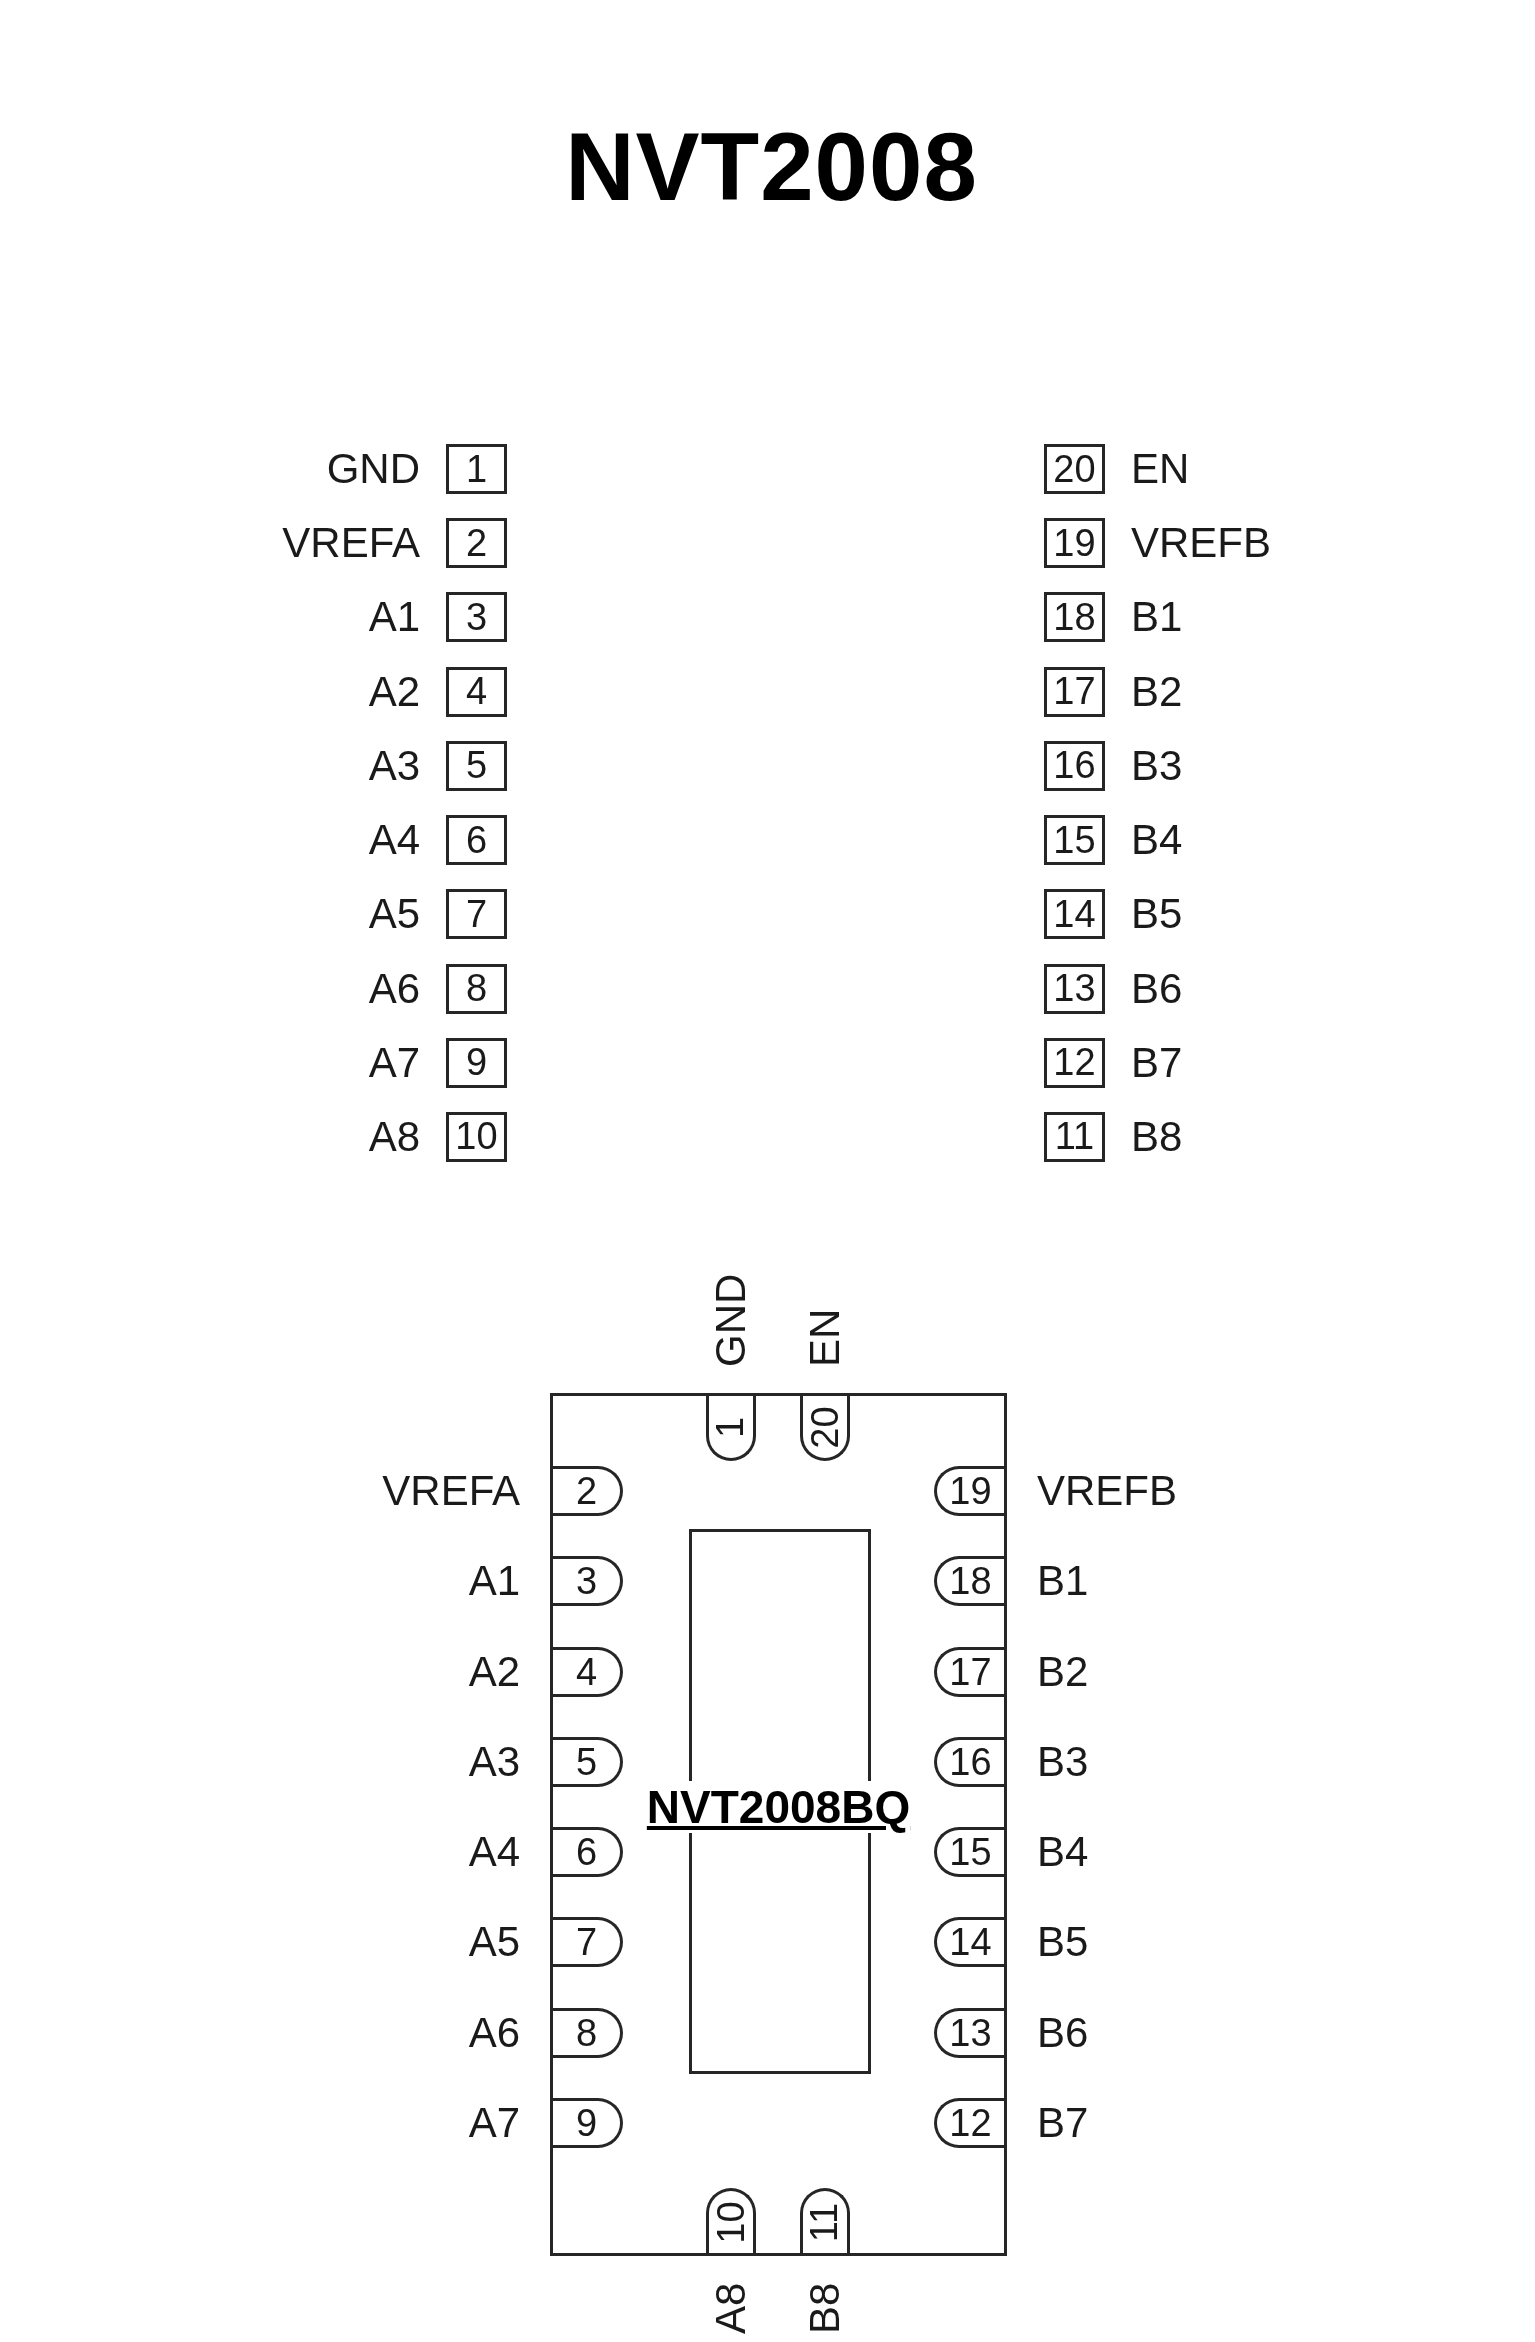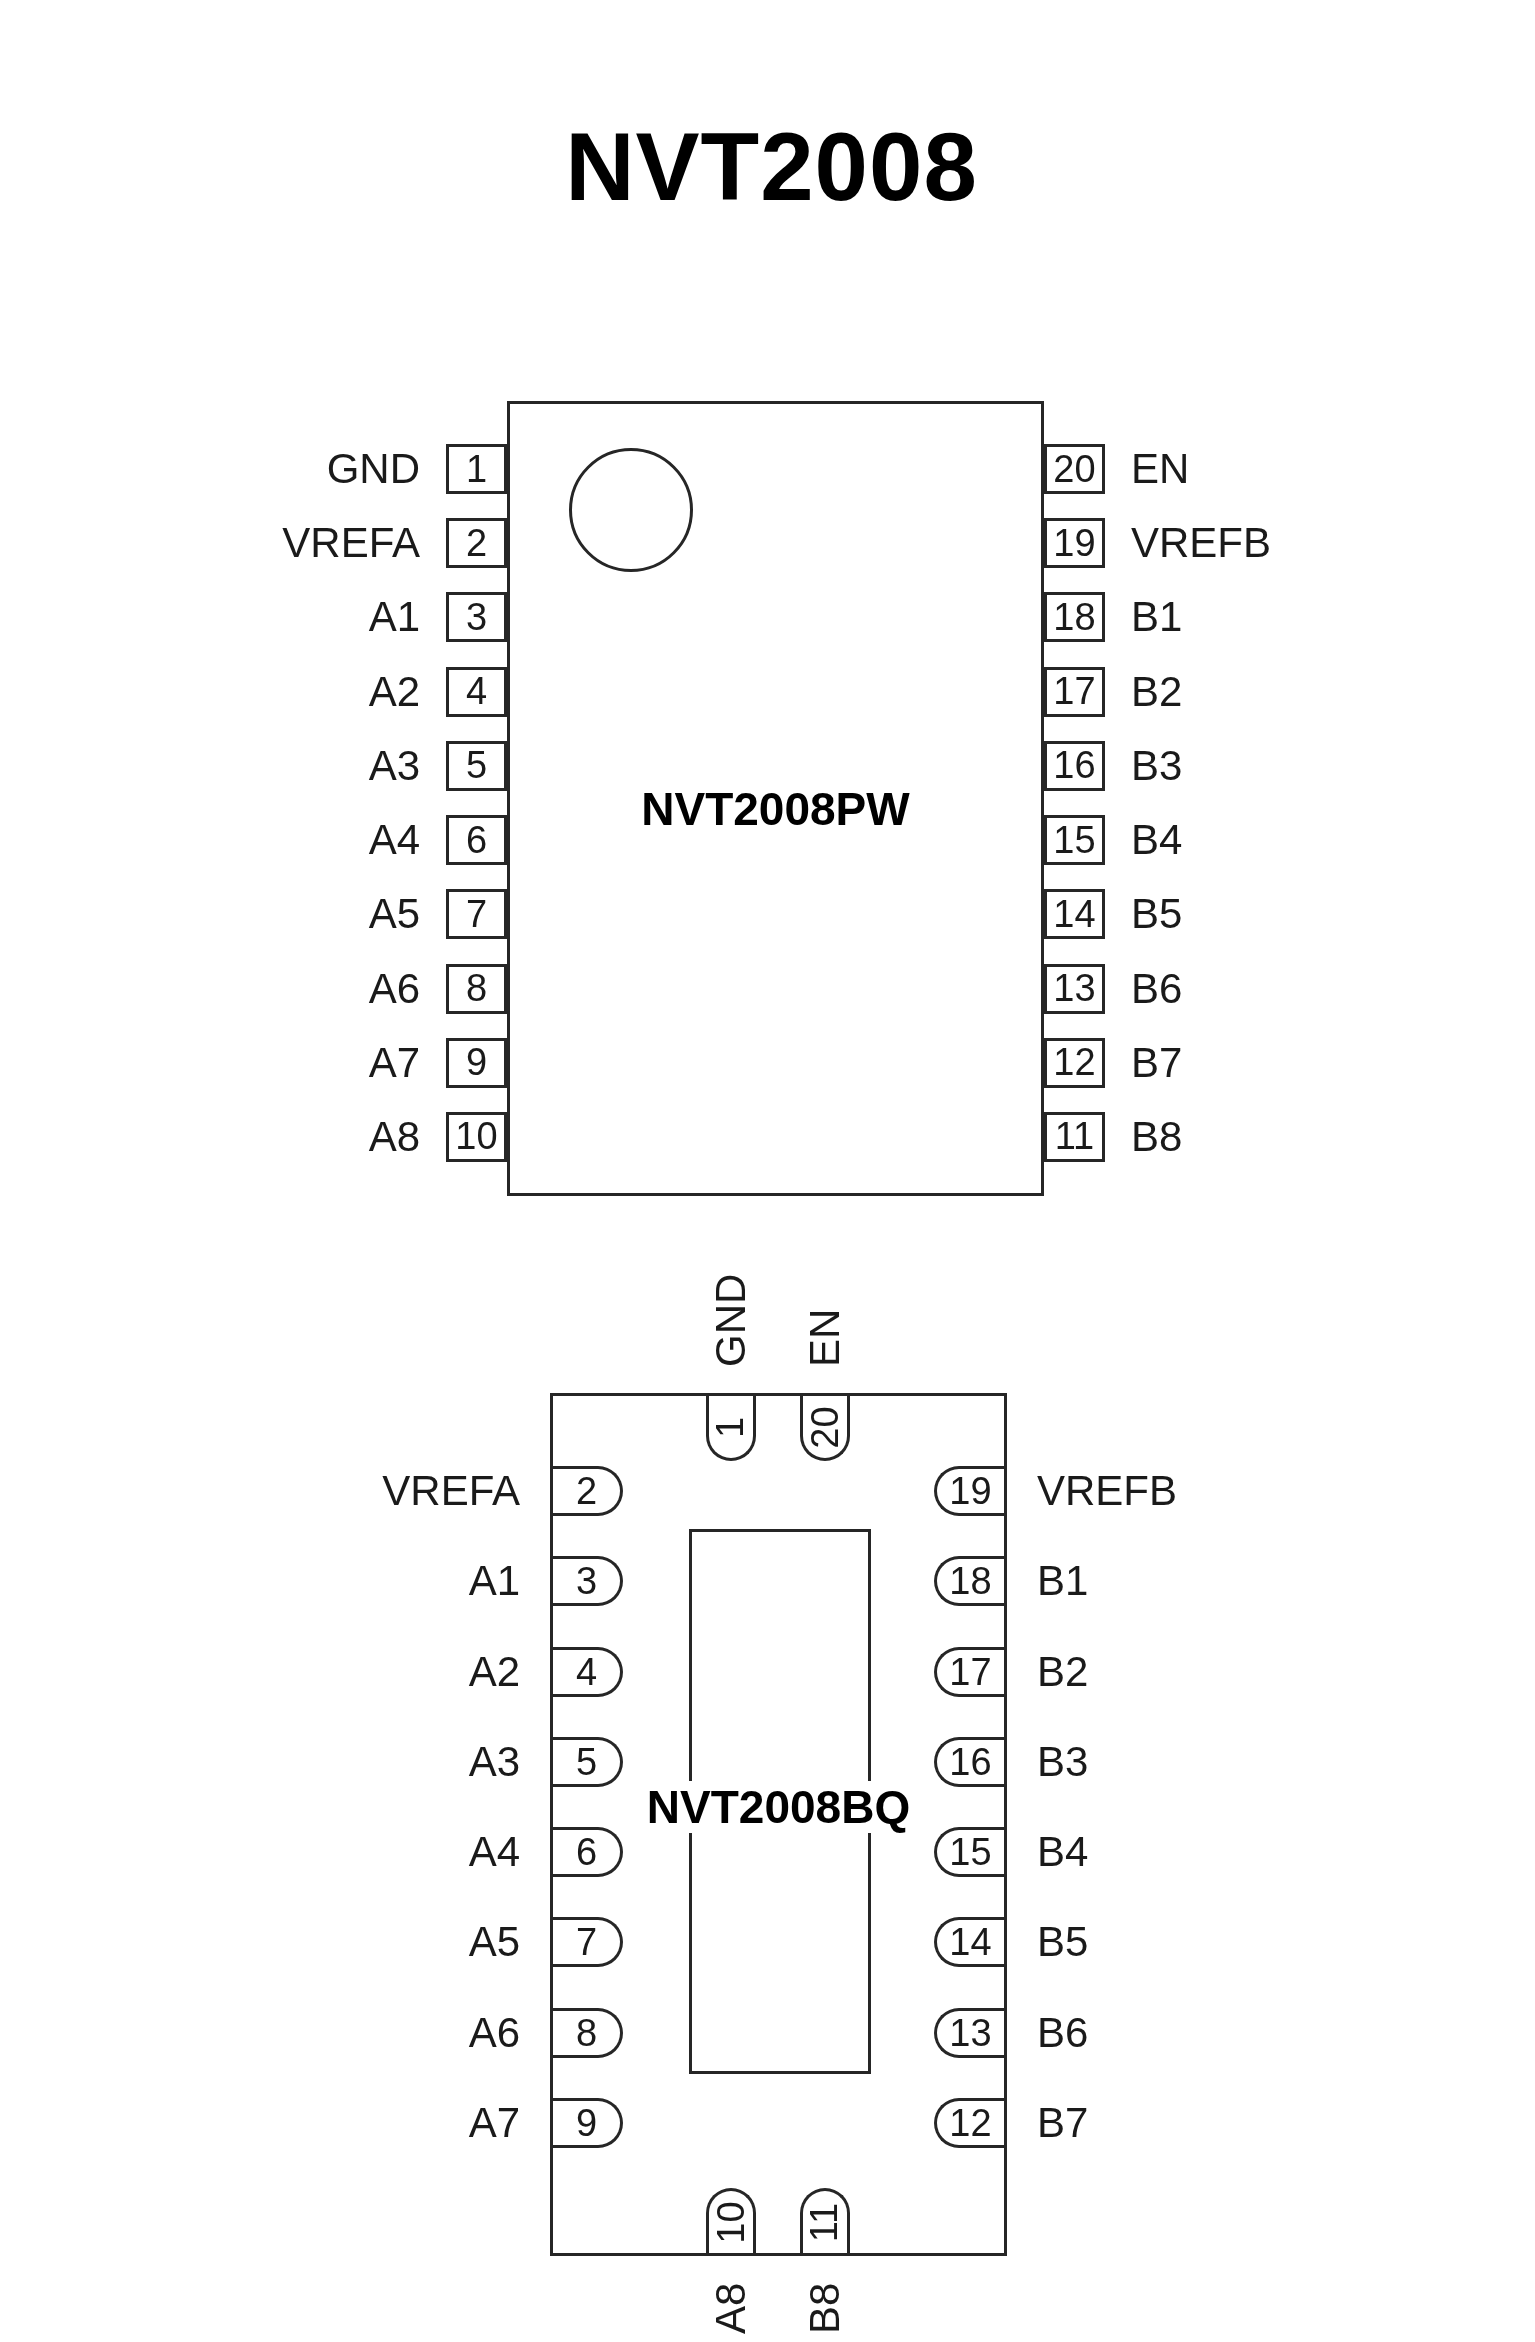--- a/index.html
+++ b/index.html
@@ -14,21 +14,21 @@
   .chip { position:absolute; border:3px solid #262626; background:#ffffff; }
   .pw-chip { left:507px; top:401px; width:537px; height:795px; }
   .bq-chip { left:550px; top:1393px; width:457px; height:863px; }
 
   .pin1-circle { position:absolute; left:59px; top:44px; width:124px; height:124px;
                  border:3px solid #262626; border-radius:50%; background:#fff; }
 
   .chip-name { position:absolute; left:0; right:0; text-align:center;
                font-size:46px; font-weight:bold; color:#000; }
   .pw-name { top:378px; }
-  .bq-name { top:384px; }
+  .bq-name { top:384px;text-decoration:underline; }
   .bq-name span { background:#ffffff; padding:0 6px; }
 
   
   .pin-col { position:absolute; display:flex; flex-direction:column; justify-content:space-between; }
   .pw-left  { left:230px;  top:444px; width:277px; height:718px; }
   .pw-right { left:1044px; top:444px; width:277px; height:718px; }
   .pin-row { display:flex; align-items:center; height:50px; }
   .pin-row.left  { justify-content:flex-end; }
   .pin-row.right { justify-content:flex-start; }
   .pin-label { font-size:42px; color:#1a1a1a; white-space:nowrap; }
@@ -62,24 +62,20 @@
             font-size:42px; line-height:44px; white-space:nowrap; color:#1a1a1a; }
   .rot { transform:rotate(-90deg); white-space:nowrap; }
 </style>
 </head>
 <body>
 
 <div class="page">
 
   <div class="title">NVT2008</div>
 
-  <div class="chip pw-chip">
-    <div class="pin1-circle"></div>
-    <div class="chip-name pw-name">NVT2008PW</div>
-  </div>
 
   <div class="pin-col pw-left">
     <div class="pin-row left">
         <span class="pin-label">GND</span>
         <span class="pin-box">1</span>
       </div>
     <div class="pin-row left">
         <span class="pin-label">VREFA</span>
         <span class="pin-box">2</span>
       </div>

